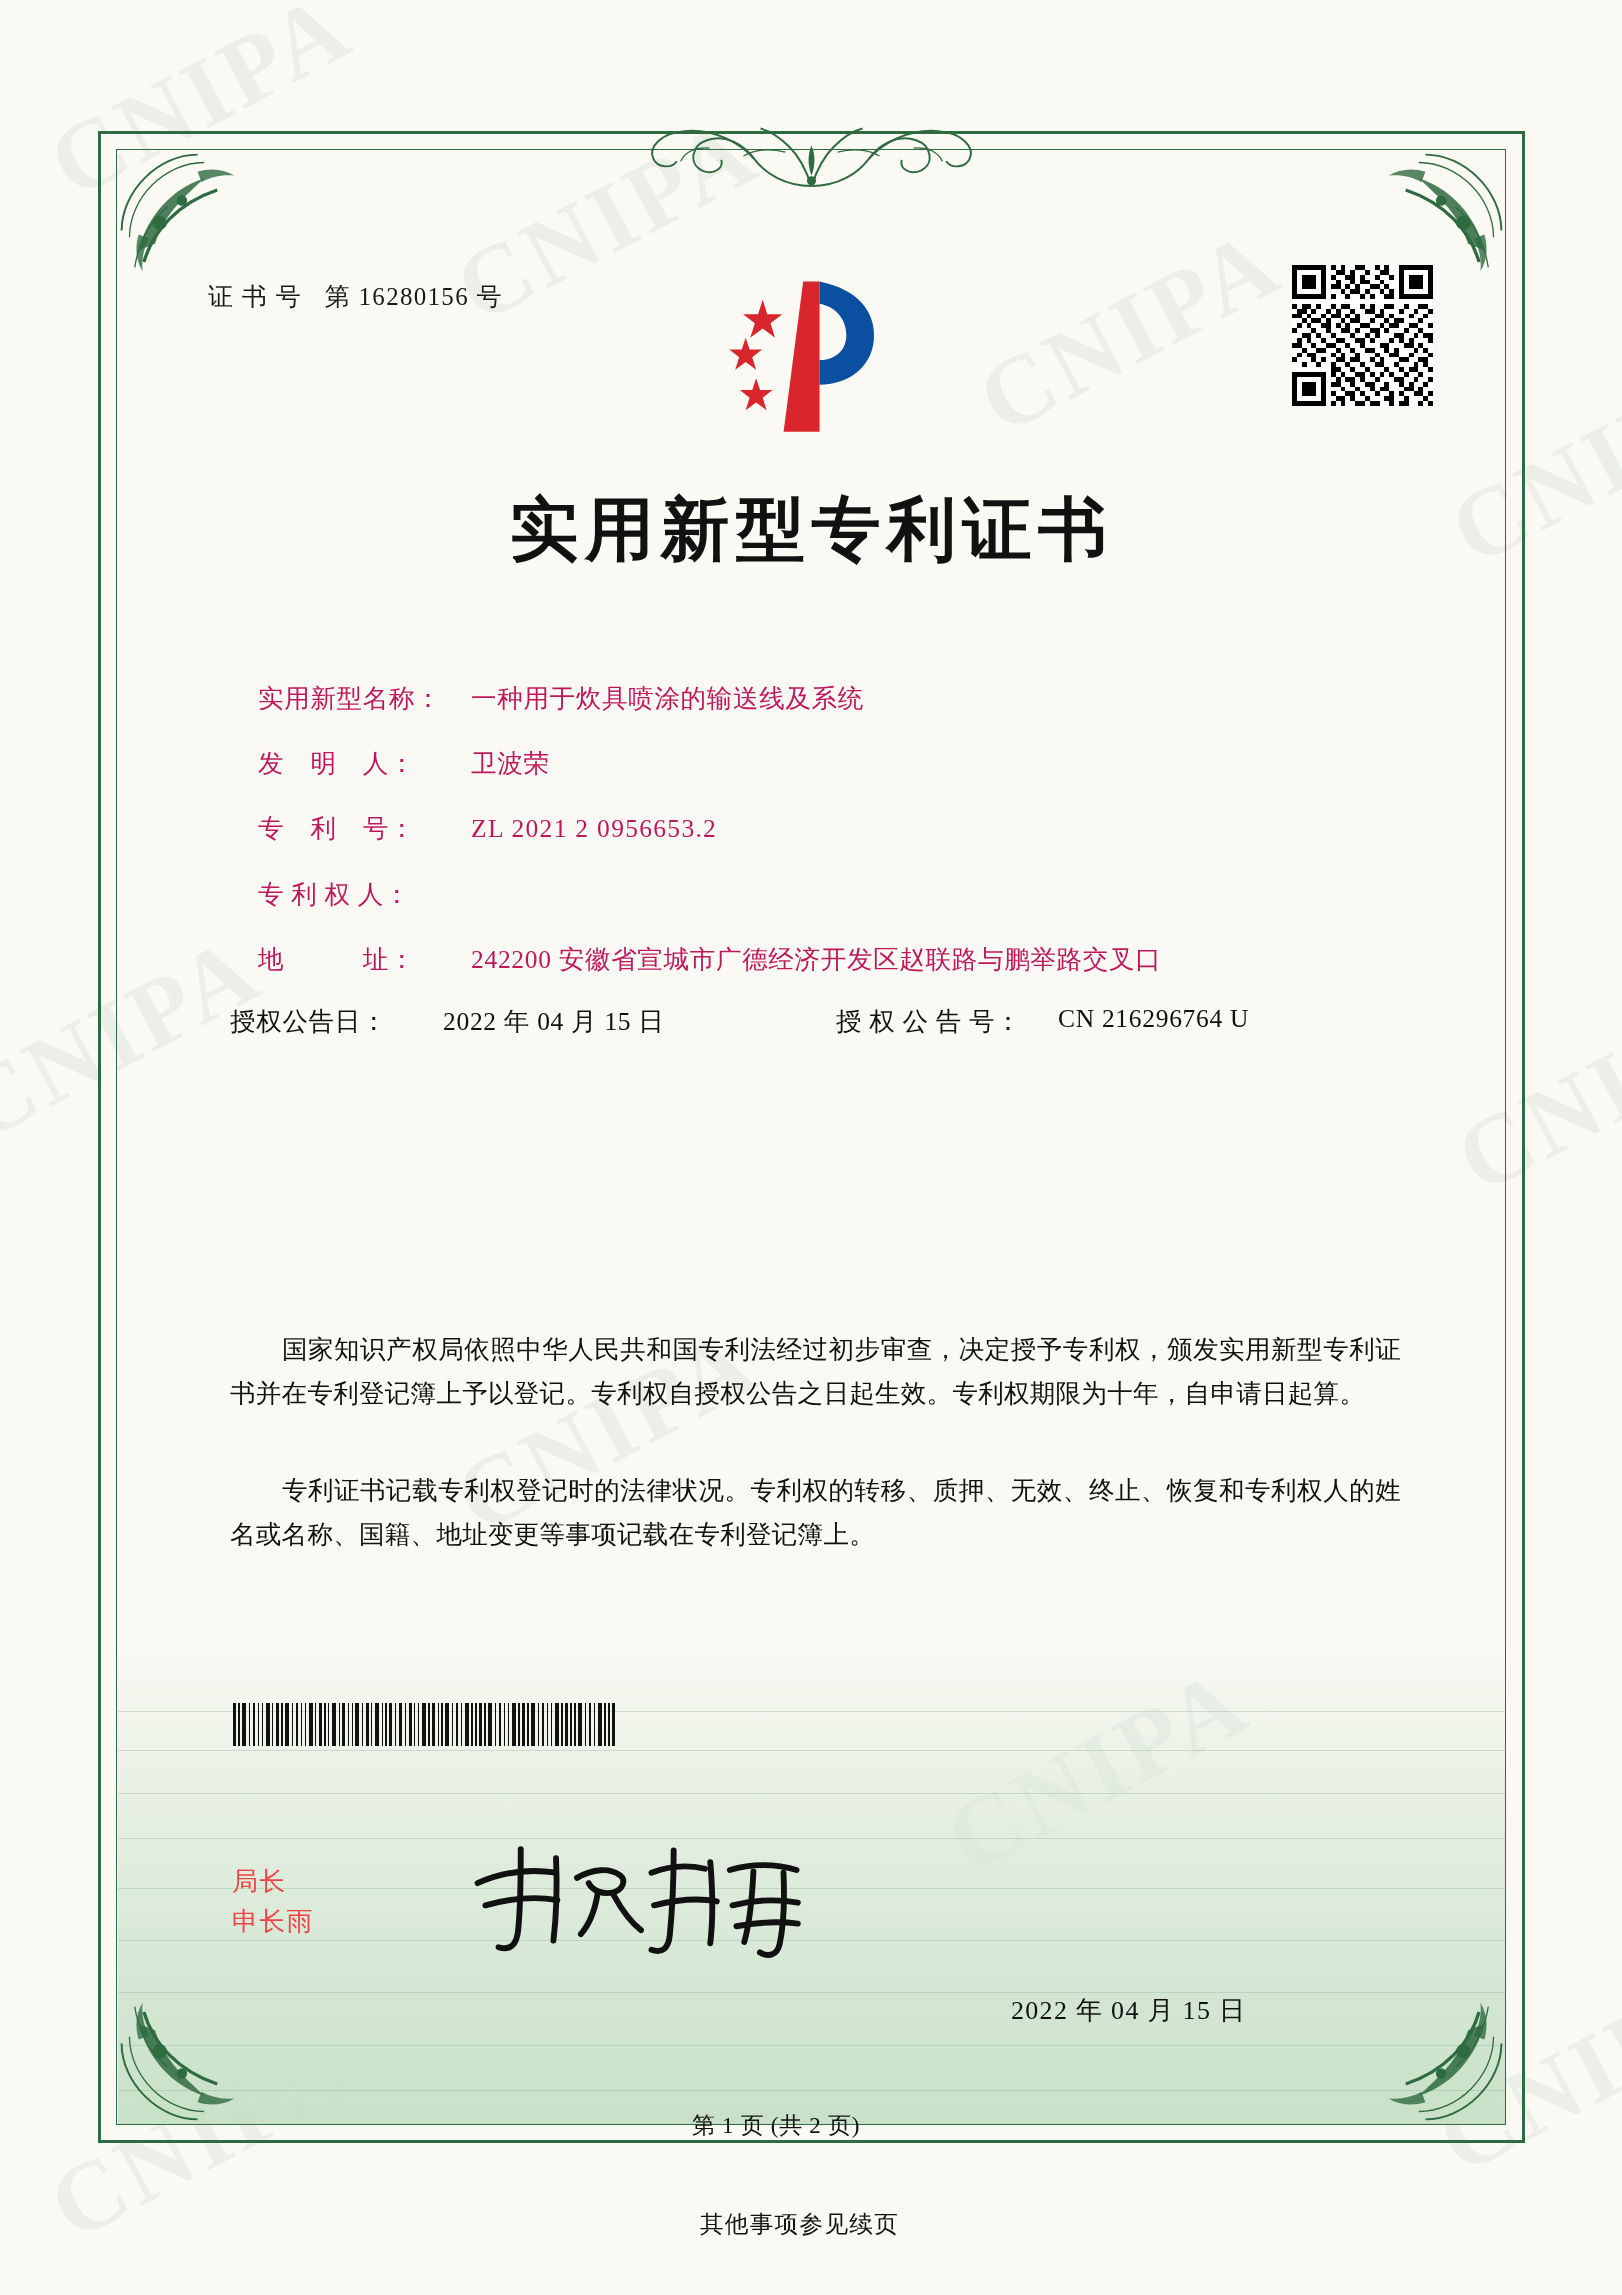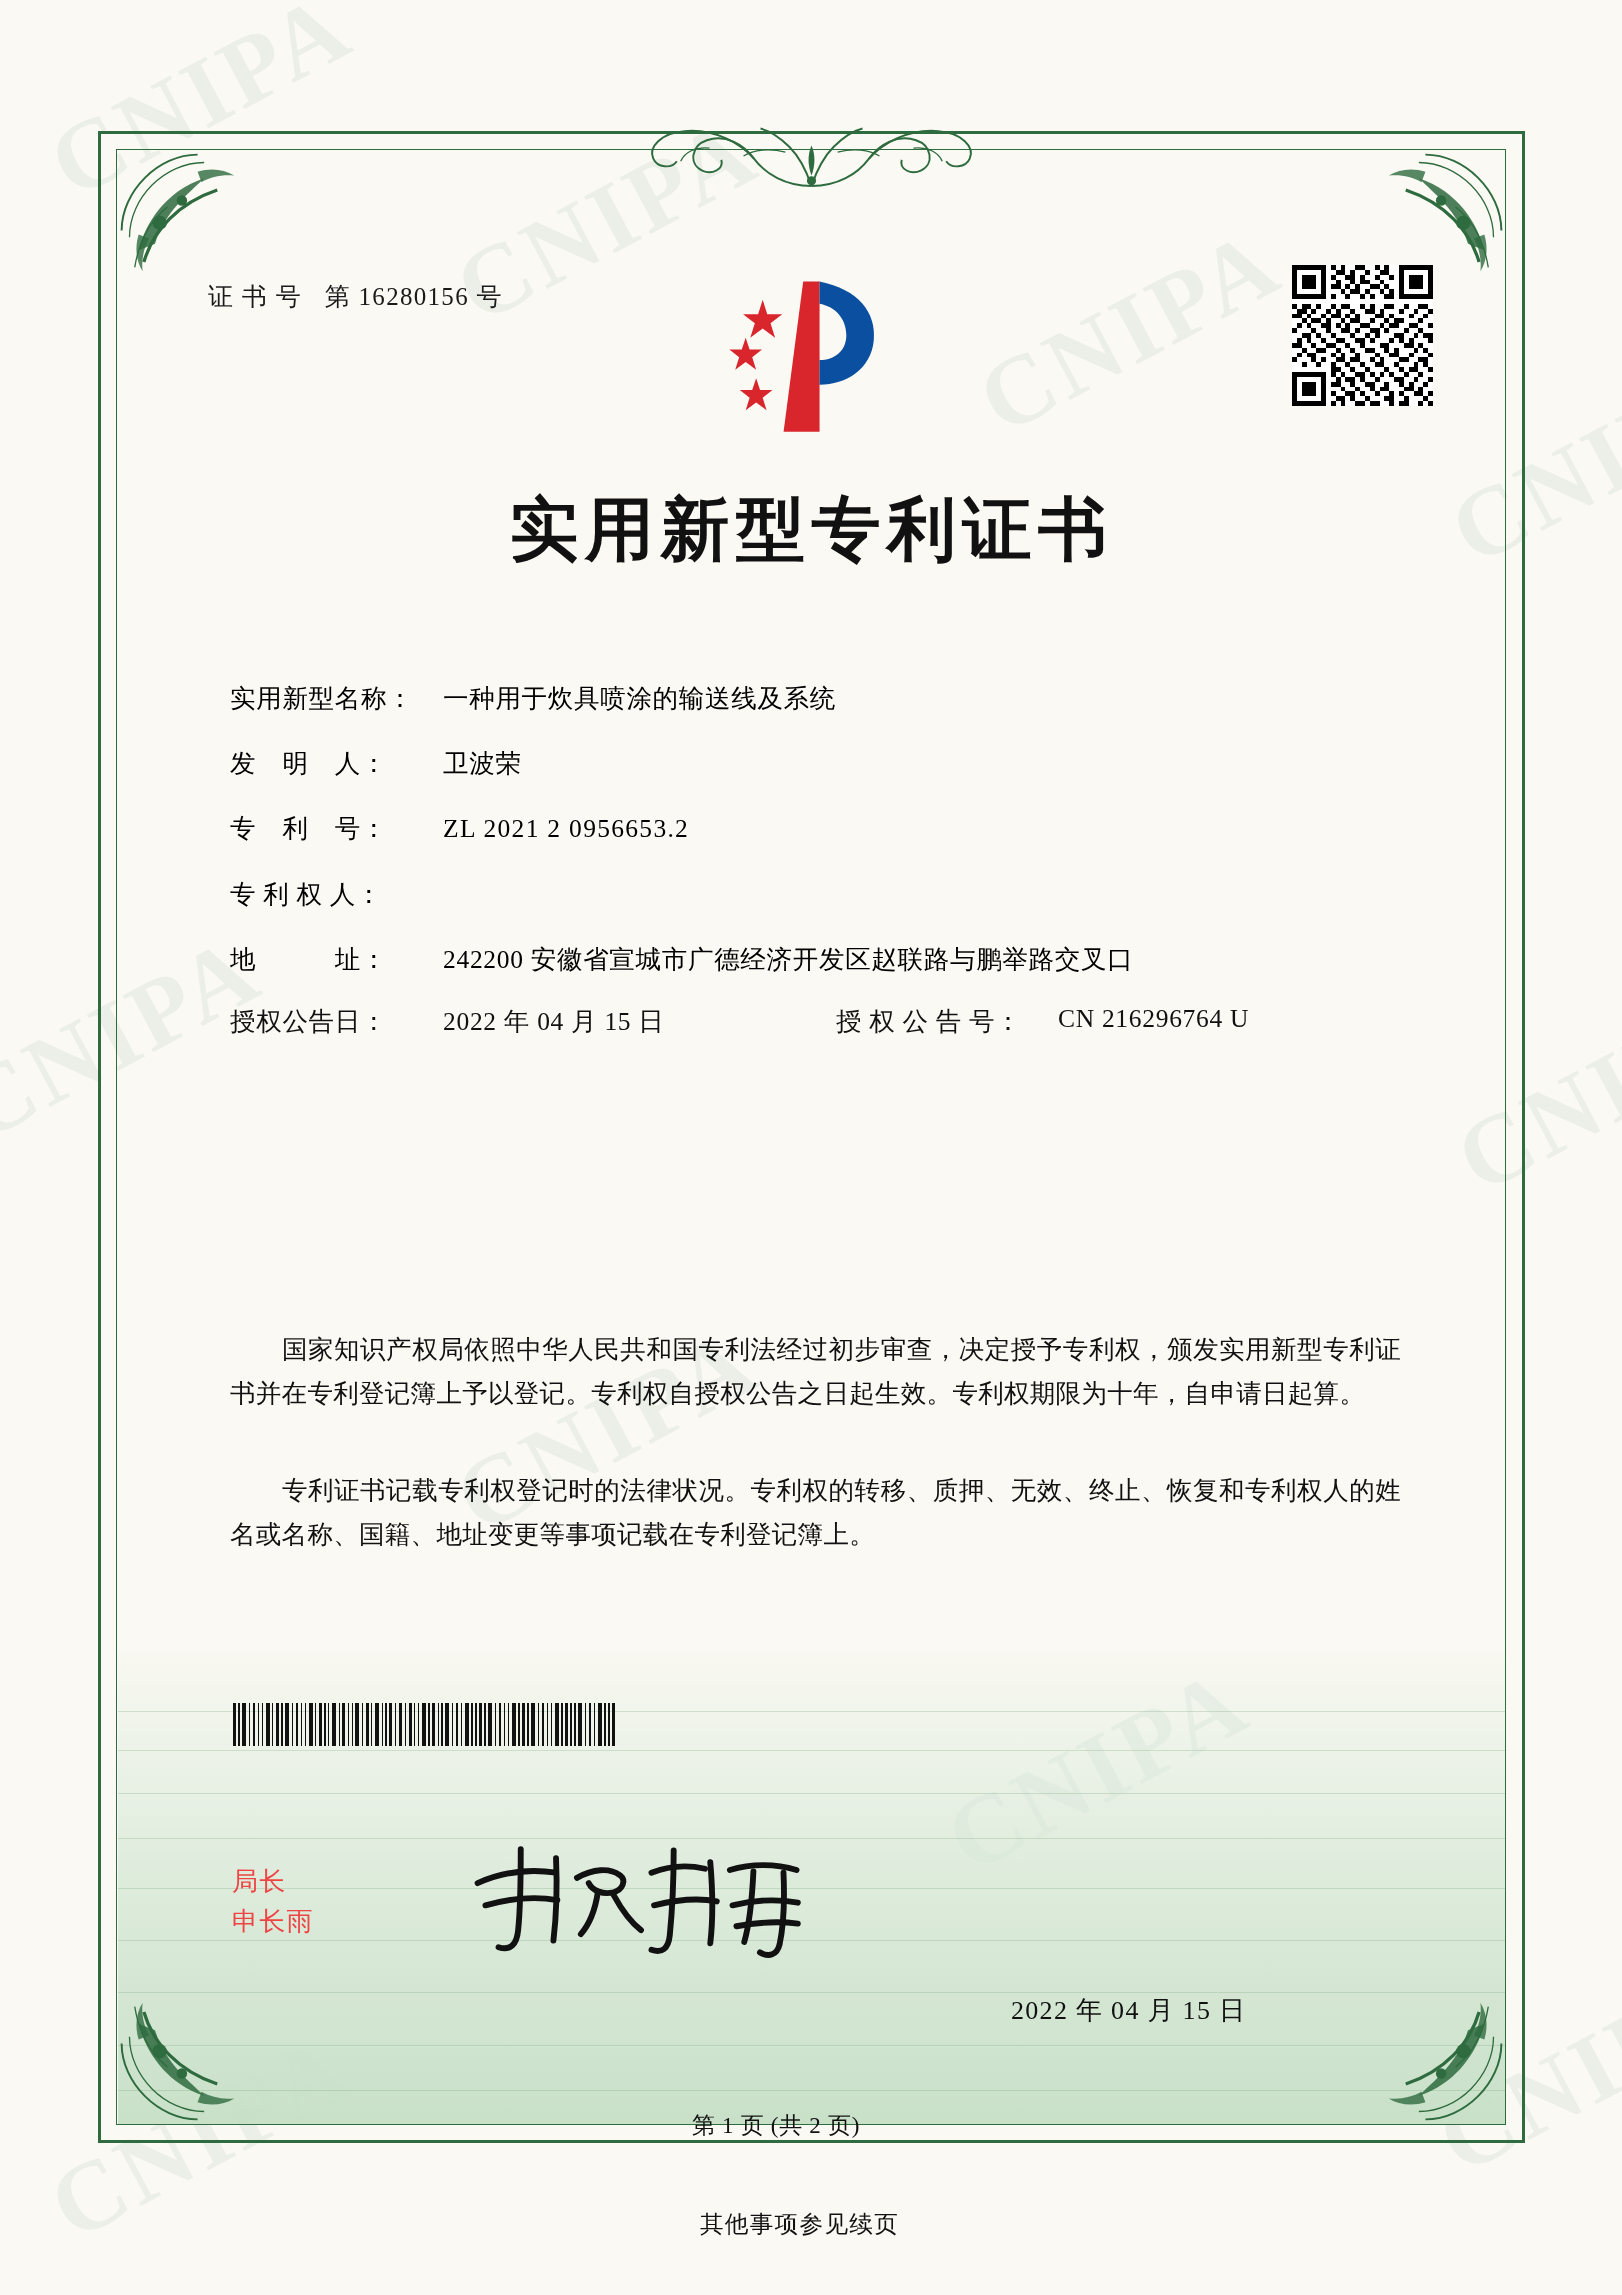--- a/index.html
+++ b/index.html
@@ -131,22 +131,23 @@
   .fields {
     position: absolute;
     left: 230px; top: 681px;
     width: 1178px;
   }
   .frow {
     display: flex;
     align-items: center;
     margin-bottom: 29px;
     font-size: 25.5px;
-    color: #000000;
+    color: #be185d;
     line-height: 1.42;
+    margin-left: 28px;
   }
   .flabel {
     width: 213px;
     flex: 0 0 213px;
     white-space: nowrap;
     letter-spacing: 0.7px;
   }
   .fvalue {
     flex: 1 1 auto;
     letter-spacing: 0.7px;

